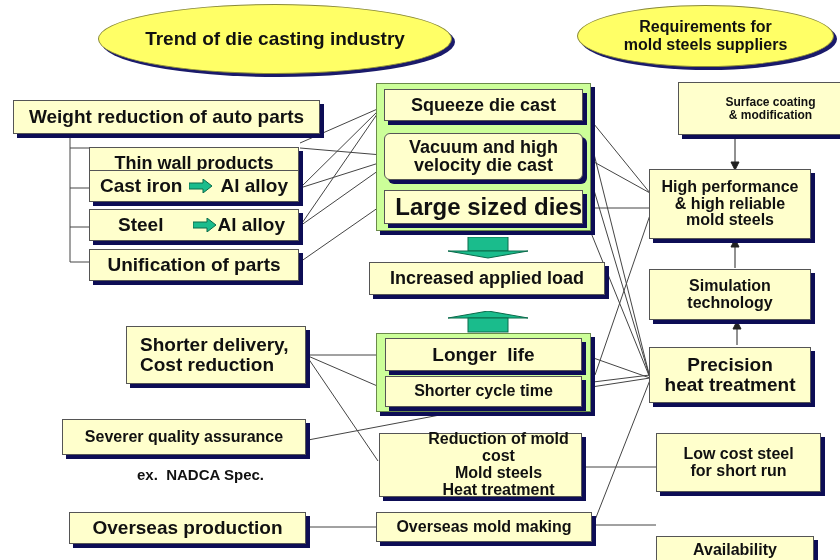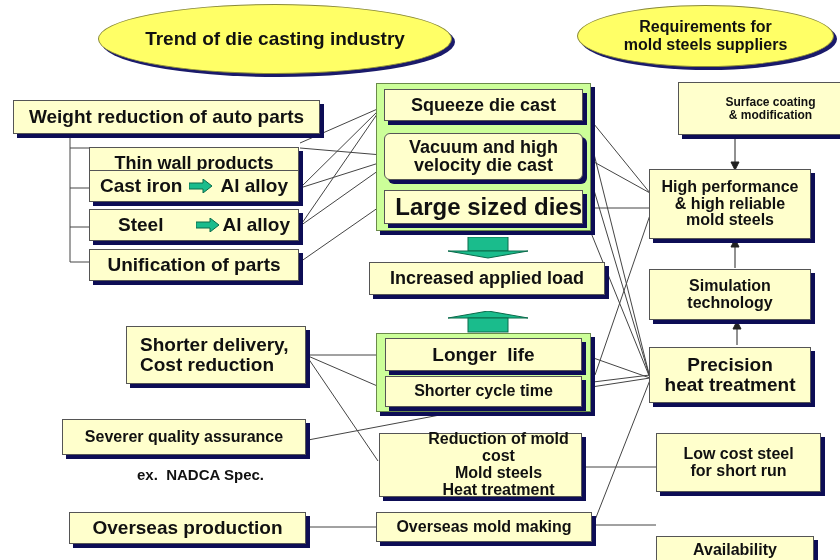--- a/index.html
+++ b/index.html
@@ -109,21 +109,21 @@
 <div class="box" style="left:89px; top:128px; width:210px; height:32px; font-size:18px;margin-top:19px;">
   <span>Thin wall products</span>
 </div>
 <div class="box" style="left:89px; top:170px; width:210px; height:32px; font-size:19px; justify-content:space-between; padding:0 10px;">
   <span>Cast iron</span>
   <svg class="green-arrow" width="24" height="14">
     <polygon points="0,4 14,4 14,0 23,7 14,14 14,10 0,10" fill="#1abc8c" stroke="#0a6a4a" stroke-width="1"></polygon>
   </svg>
   <span>Al alloy</span>
 </div>
-<div class="box" style="left:89px; top:209px; width:210px; height:32px; font-size:19px; justify-content:space-between; padding:0 8px 0 28px;">
+<div class="box" style="left:89px; top:209px; width:210px; height:32px; font-size:19px; justify-content:flex-start; padding:0 8px 0 28px;">
   <span>Steel</span>
   <svg class="green-arrow" width="24" height="14" style="margin-left:30px;">
     <polygon points="0,4 14,4 14,0 23,7 14,14 14,10 0,10" fill="#1abc8c" stroke="#0a6a4a" stroke-width="1"></polygon>
   </svg>
   <span>Al alloy</span>
 </div>
 <div class="box" style="left:89px; top:249px; width:210px; height:32px; font-size:19px;">
   <span>Unification of parts</span>
 </div>
 

